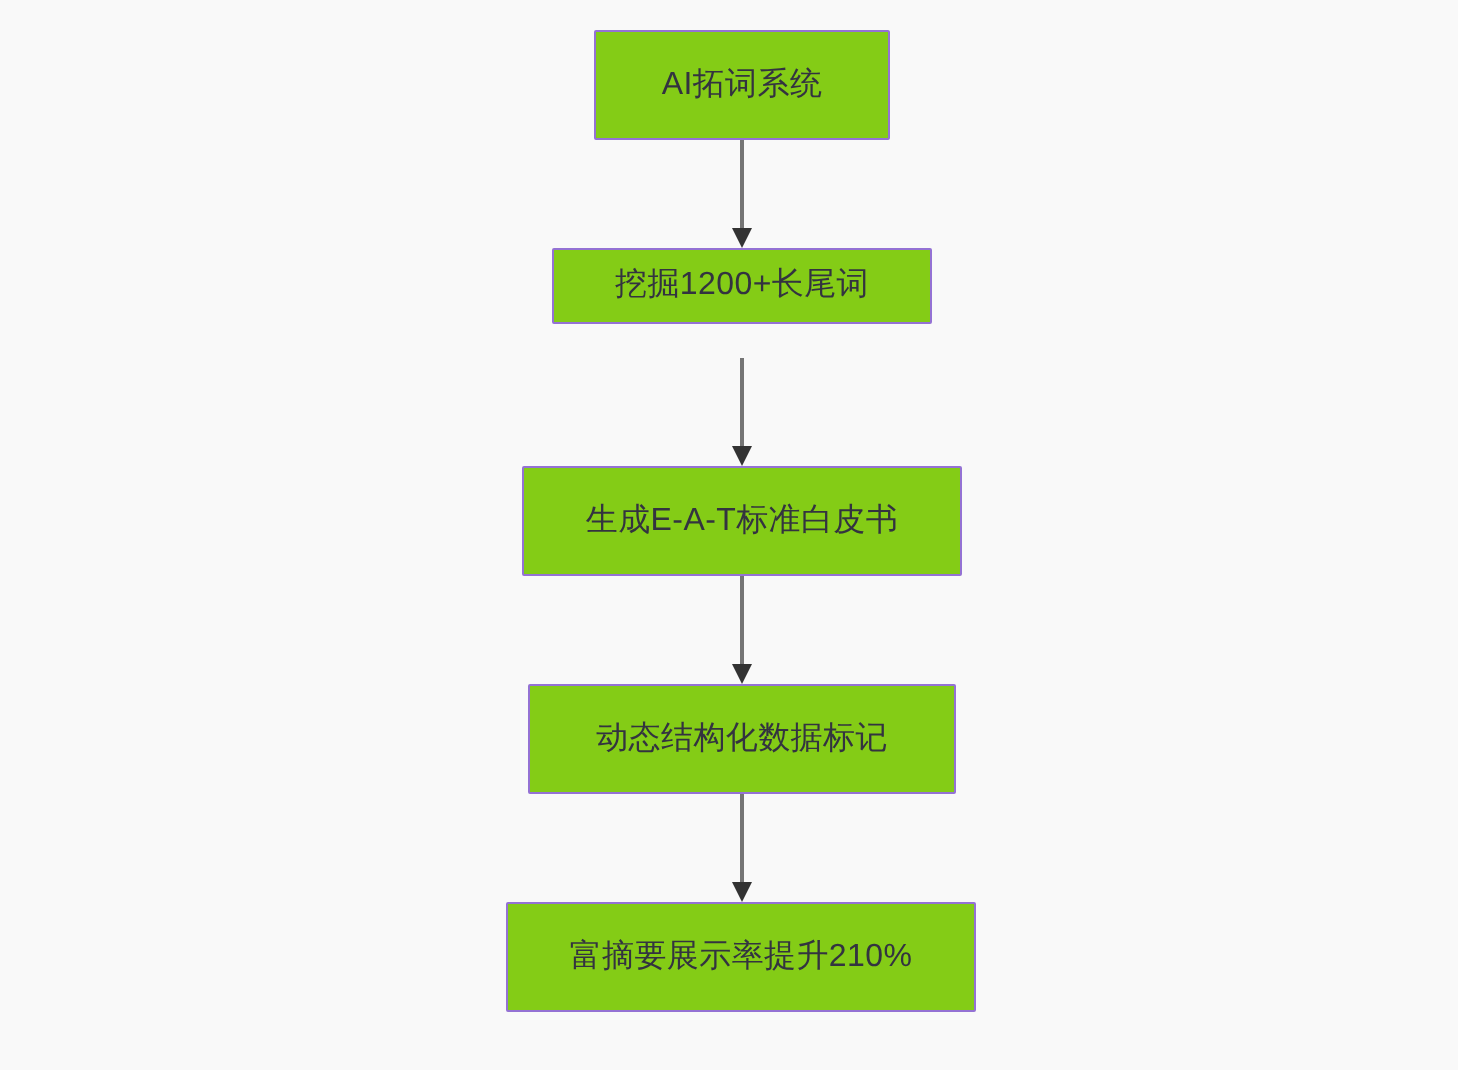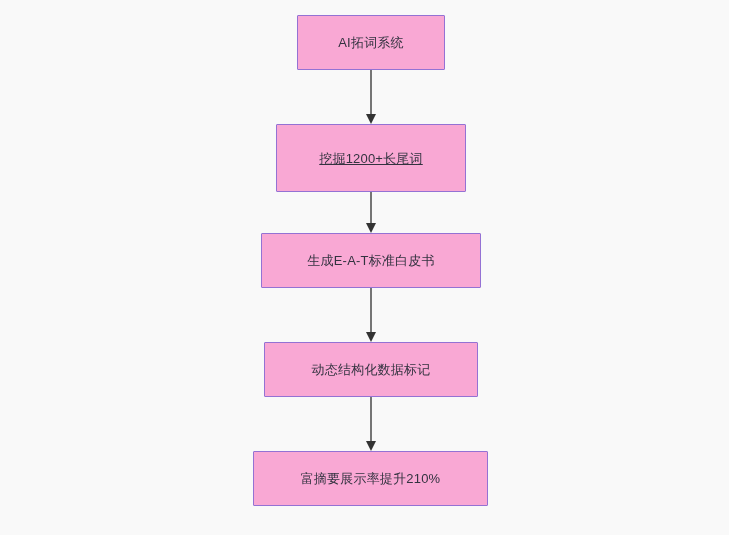--- a/index.html
+++ b/index.html
@@ -14,28 +14,28 @@
     overflow: hidden;
   }
   #flowchart {
     position: relative;
     width: 729px;
     height: 535px;
   }
   .node {
     position: absolute;
     box-sizing: border-box;
-    background: #f9a8d4;
+    background: #84cc16;
     border: 1.6px solid #9472d4;
     border-radius: 1px;
     display: flex;
     align-items: center;
     justify-content: center;
     color: #333340;
-    font-size: 13px;
+    font-size: 16px;
     letter-spacing: 0.2px;
     white-space: nowrap;
   }
   .node-label {
     display: block;
     line-height: 1;
   }
   .edge {
     position: absolute;
     pointer-events: none;
@@ -82,21 +82,21 @@
 
   <div class="edge" style="left:366px; top:397px; width:10px; height:54px;">
     <div class="edge-line" style="height:44px;"></div>
     <div class="edge-head"></div>
   </div>
 
   <div class="node" style="left:297px; top:15px; width:148px; height:55px;">
     <span class="node-label">AI拓词系统</span>
   </div>
 
-  <div class="node" style="left:276px; top:124px; width:190px; height:68px;text-decoration:underline;">
+  <div class="node" style="left:276px; top:124px; width:190px; height:38px;">
     <span class="node-label">挖掘1200+长尾词</span>
   </div>
 
   <div class="node" style="left:264px; top:342px; width:214px; height:55px;">
     <span class="node-label">动态结构化数据标记</span>
   </div>
 
   <div class="node" style="left:261px; top:233px; width:220px; height:55px;">
     <span class="node-label">生成E-A-T标准白皮书</span>
   </div>

